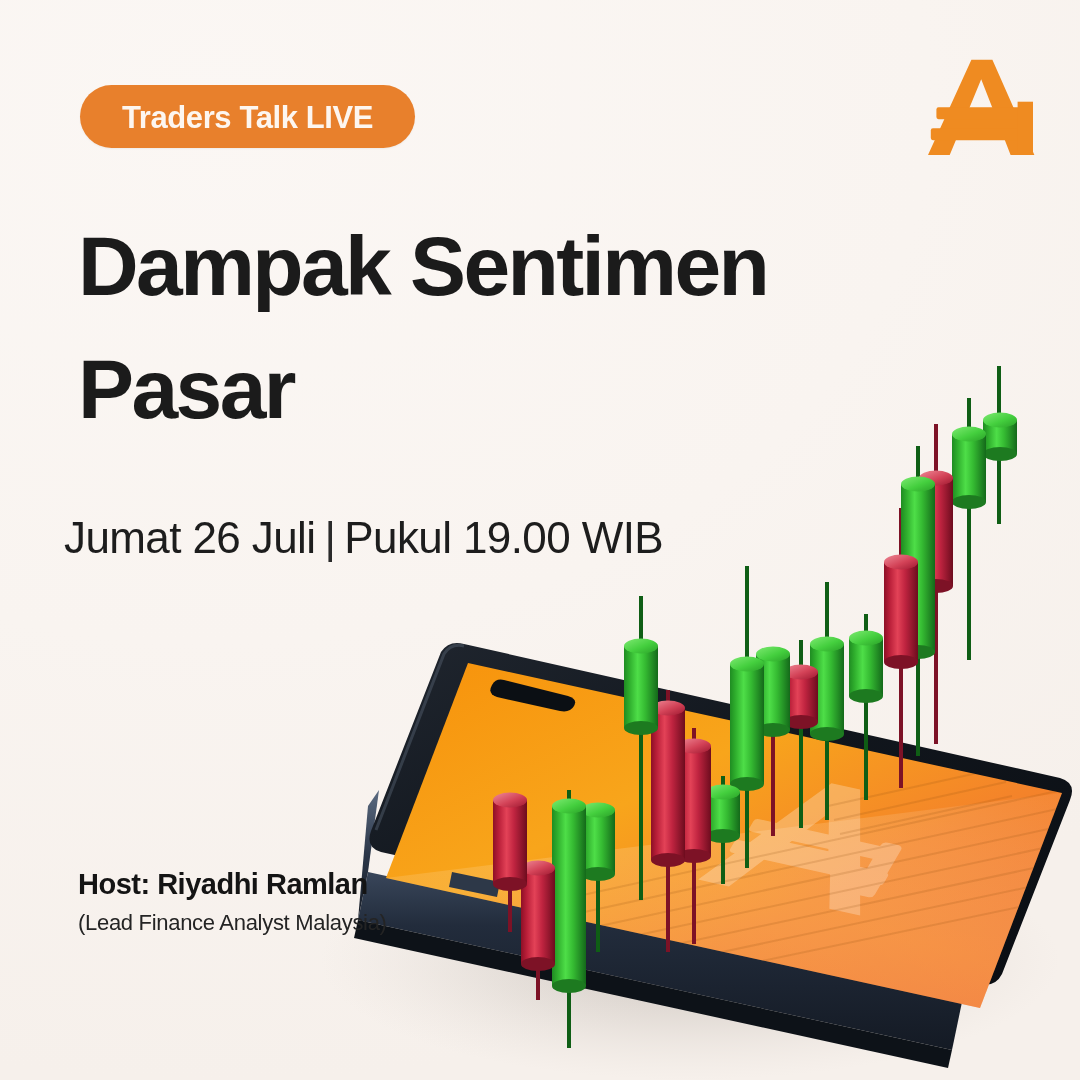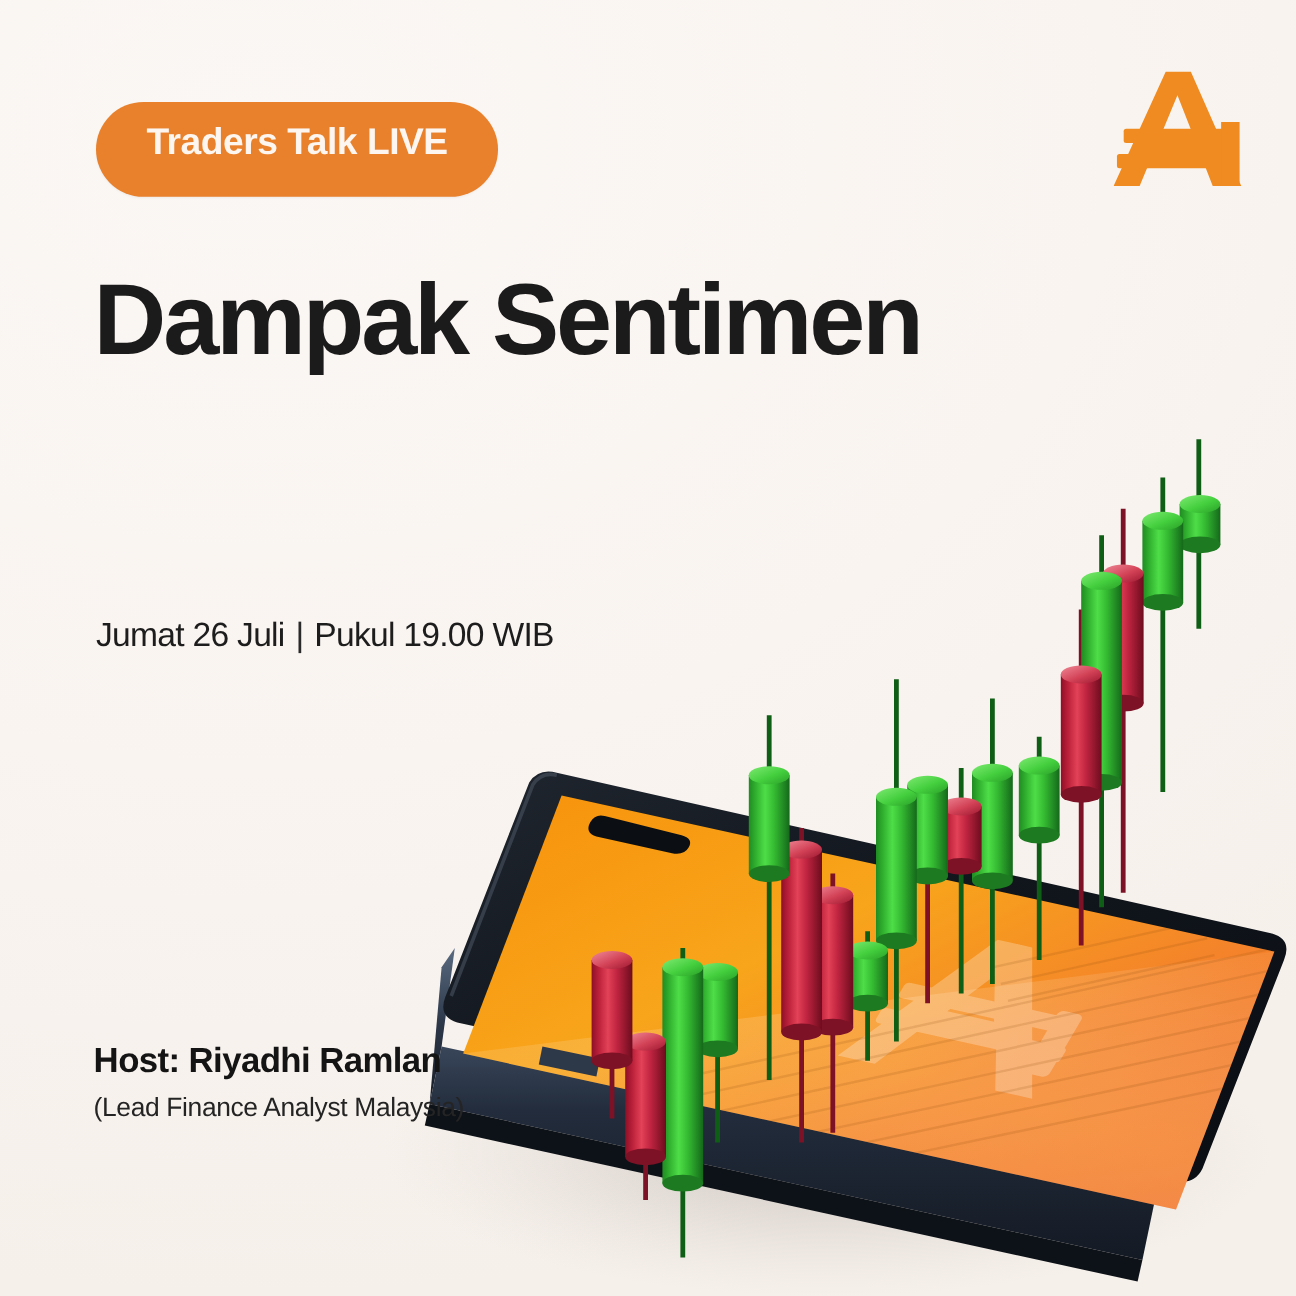--- a/index.html
+++ b/index.html
@@ -24,21 +24,21 @@
   
   #content { position:absolute; inset:0; z-index:4; pointer-events:none; }
   #content * { pointer-events:auto; }
 
   
   .badge {
     position:absolute; left:80px; top:85px;
     background:#e8802c;
     color:#fdf6f0;
     border-radius:40px;
-    padding:17px 42px 31px 42px;
+    padding:17px 42px 15px 42px;
     font-size:31px;
     font-weight:bold;
     letter-spacing:-0.4px;
     line-height:1;
     box-shadow:0 1px 2px rgba(0,0,0,.05);
     display:inline-block;
   }
 
   
   .logo { position:absolute; right:40px; top:52px; width:112px; height:112px; }
@@ -51,23 +51,23 @@
     font-weight:bold;
     font-size:84px;
     line-height:1.18;
     letter-spacing:-2.6px;
     font-stretch:condensed;
   }
   .headline .hl-line { display:block; white-space:nowrap;margin-top:24px; }
 
   
   .dateline {
-    position:absolute; left:80px; top:513px;
+    position:absolute; left:64px; top:513px;
     color:#1d1d1d;
-    font-size:28px;
+    font-size:44px;
     font-weight:normal;
     letter-spacing:-0.6px;
     white-space:nowrap;
   }
   .dateline .sep { display:inline-block; padding:0 9px; color:#2a2a2a; font-weight:300; }
 
   
   .speakers { position:absolute; left:78px; top:866px; width:520px; }
   .spk-block { margin-bottom:26px; }
   .spk-block:last-child { margin-bottom:0; }
@@ -345,20 +345,21 @@
                    M57 80 L94 80 L76 34 Z"></path>
           <rect x="12" y="74" width="120" height="17" rx="3"></rect>
           <rect x="4" y="104" width="140" height="17" rx="3"></rect>
           <path d="M128 66 L150 66 L150 138 L128 138 Z"></path>
         </g>
       </svg>
     </div>
 
     <h1 class="headline">
       <span class="hl-line">Dampak Sentimen</span>
+      <span class="hl-line">Pasar</span>
     </h1>
 
     <div class="dateline">
       <span>Jumat 26 Juli</span><span class="sep">|</span><span>Pukul 19.00 WIB</span>
     </div>
 
     <div class="speakers">
       <div class="spk-block">
         <div class="spk-name">Host: Riyadhi Ramlan</div>
         <div class="spk-role">(Lead Finance Analyst Malaysia)</div>

